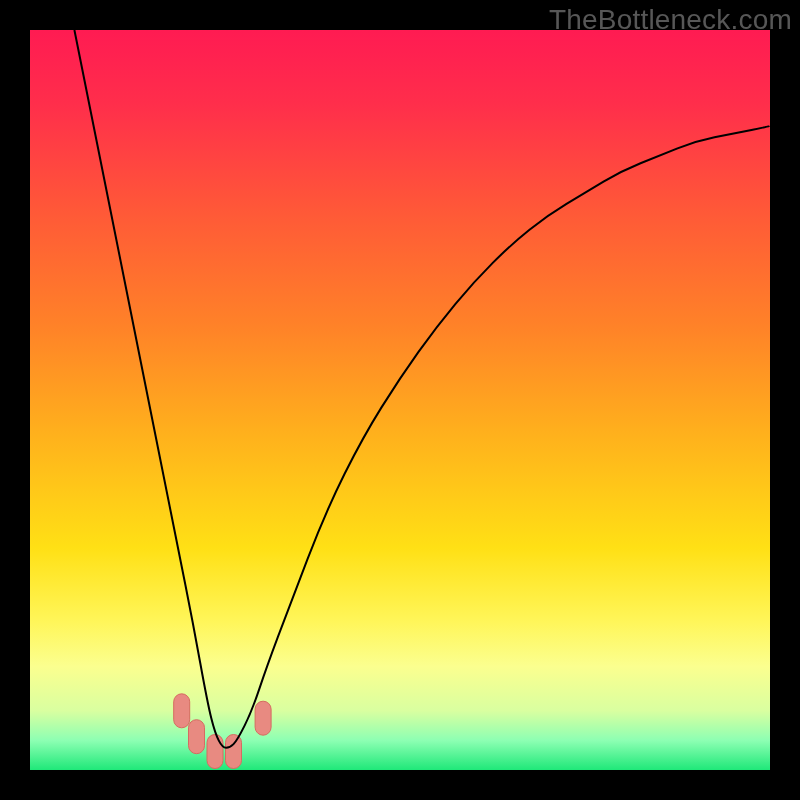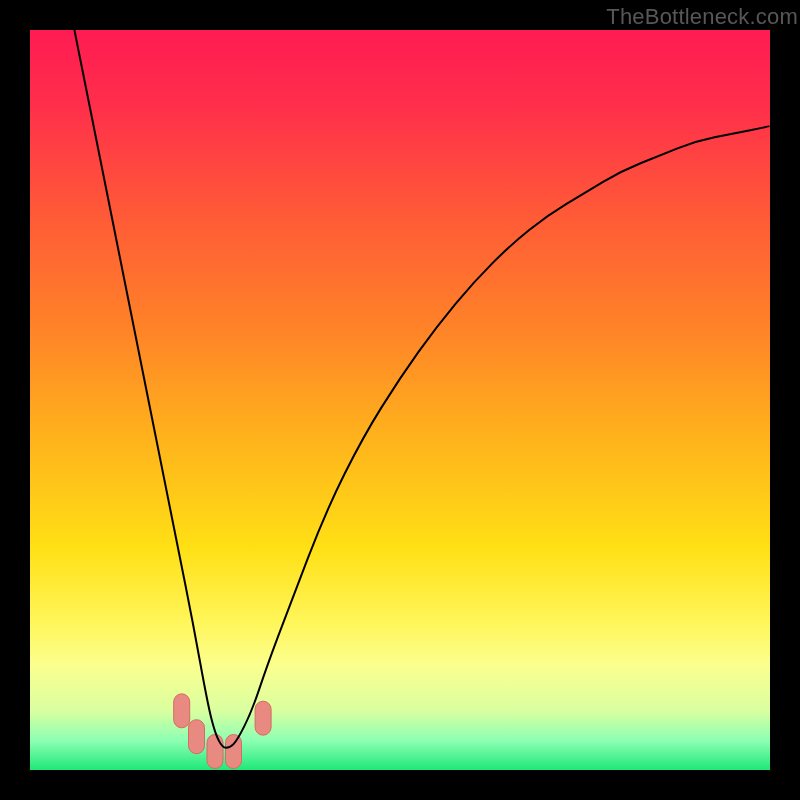--- a/index.html
+++ b/index.html
@@ -22,23 +22,23 @@
     position: absolute;
     top: 30px;
     left: 30px;
     width: 740px;
     height: 740px;
     overflow: hidden;
   }
   .watermark {
     position: absolute;
     top: 4px;
-    right: 2px;
+    right: 8px;
     color: #575757;
-    font-size: 22px;
+    font-size: 28px;
     letter-spacing: 0.2px;
     font-weight: 400;
   }
   svg { display: block; }
 </style>
 </head>
 <body>
 
 <div class="frame">
   <div class="watermark">TheBottleneck.com</div>

